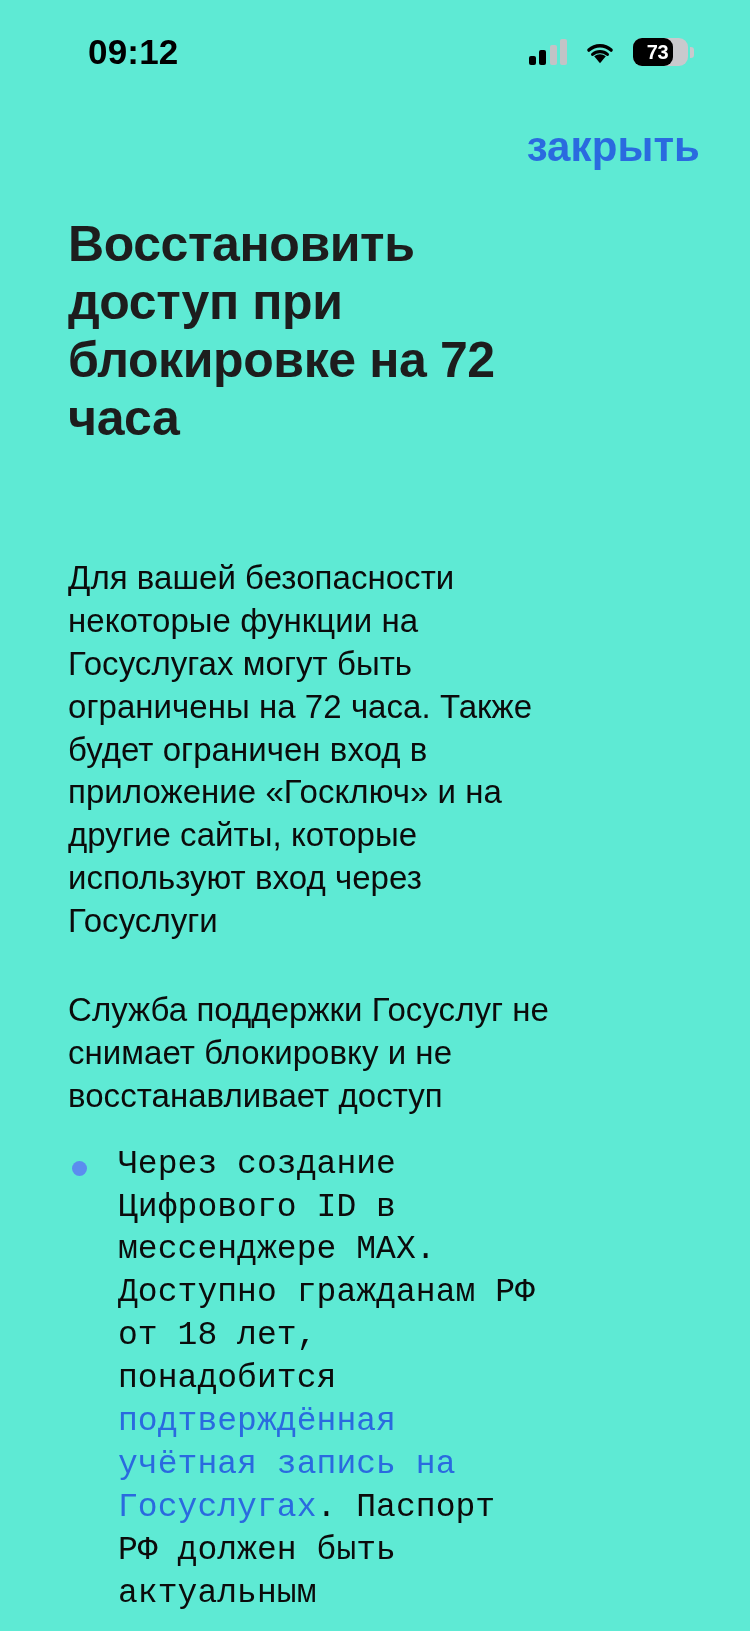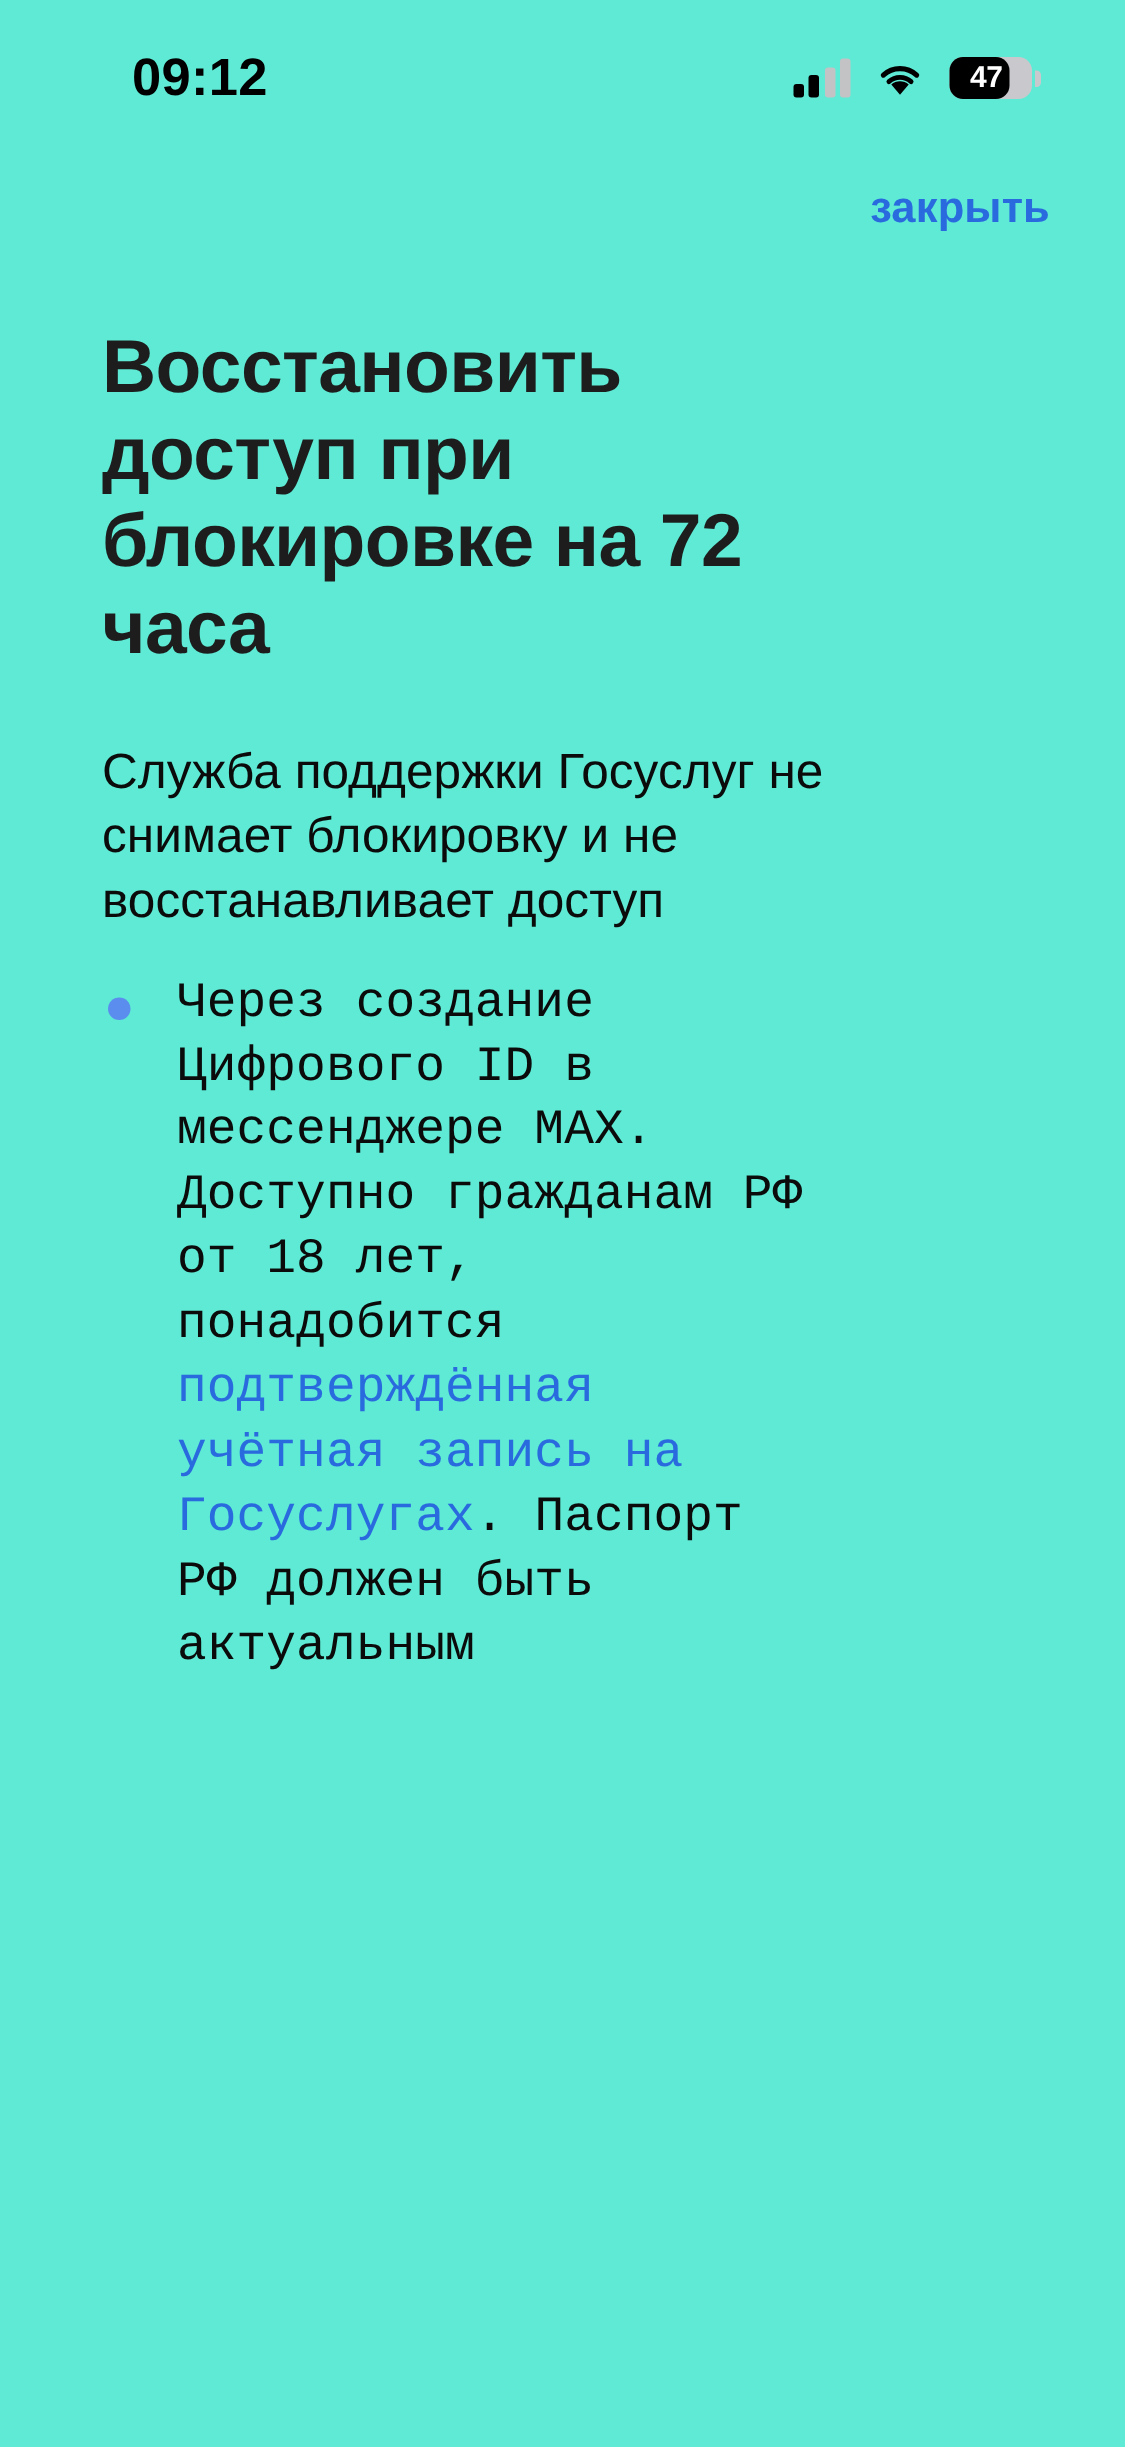--- a/index.html
+++ b/index.html
@@ -110,21 +110,21 @@
   }
 
   
   .close-row {
     position: absolute;
     top: 122px;
     right: 50px;
     text-align: right;
   }
   .close-link {
-    font-size: 29px;
+    font-size: 42px;
     font-weight: 700;
     color: #2a6adf;
     letter-spacing: 0.1px;
     cursor: pointer;
     line-height: 1.2;
   }
 
   
   .content {
     position: absolute;
@@ -218,35 +218,36 @@
       <span>
         <svg class="wifi-icon" viewBox="0 0 34 26" xmlns="http://www.w3.org/2000/svg">
           <path d="M17 24.2 L11.2 17.3 a8.9 8.9 0 0 1 11.6 0 Z" fill="#000"></path>
           <path d="M5.9 11.1 a16.3 16.3 0 0 1 22.2 0" stroke="#000" stroke-width="3.4" fill="none" stroke-linecap="round"></path>
           <path d="M9.6 15.4 a11.2 11.2 0 0 1 14.8 0" stroke="#000" stroke-width="3.2" fill="none" stroke-linecap="round"></path>
         </svg>
       </span>
 
       <span class="battery-icon">
         <span class="battery-fill"></span>
-        <span class="battery-level">47</span>
+        <span class="battery-level">73</span>
         <span class="battery-tip"></span>
       </span>
 
     </div>
   </div>
 
   <div class="close-row">
     <span class="close-link">закрыть</span>
   </div>
 
   <div class="content">
 
     <h1 class="page-title">Восстановить доступ при блокировке на 72 часа</h1>
 
+    <p class="para first">Для вашей безопасности некоторые функции на Госуслугах могут быть ограничены на 72 часа. Также будет ограничен вход в приложение «Госключ» и на другие сайты, которые используют вход через Госуслуги</p>
     <p class="para gap">Служба поддержки Госуслуг не снимает блокировку и не восстанавливает доступ</p>
 
 
     <ul class="bullets">
 
       <li class="bullet">
         <span class="bullet-dot"></span>
         <div class="bullet-text"><span>Через создание Цифрового ID в мессенджере MAX. Доступно гражданам РФ от 18 лет, понадобится </span><span class="inline-link">подтверждённая учётная запись на Госуслугах</span><span>. Паспорт РФ должен быть актуальным</span></div>
 
       </li>

